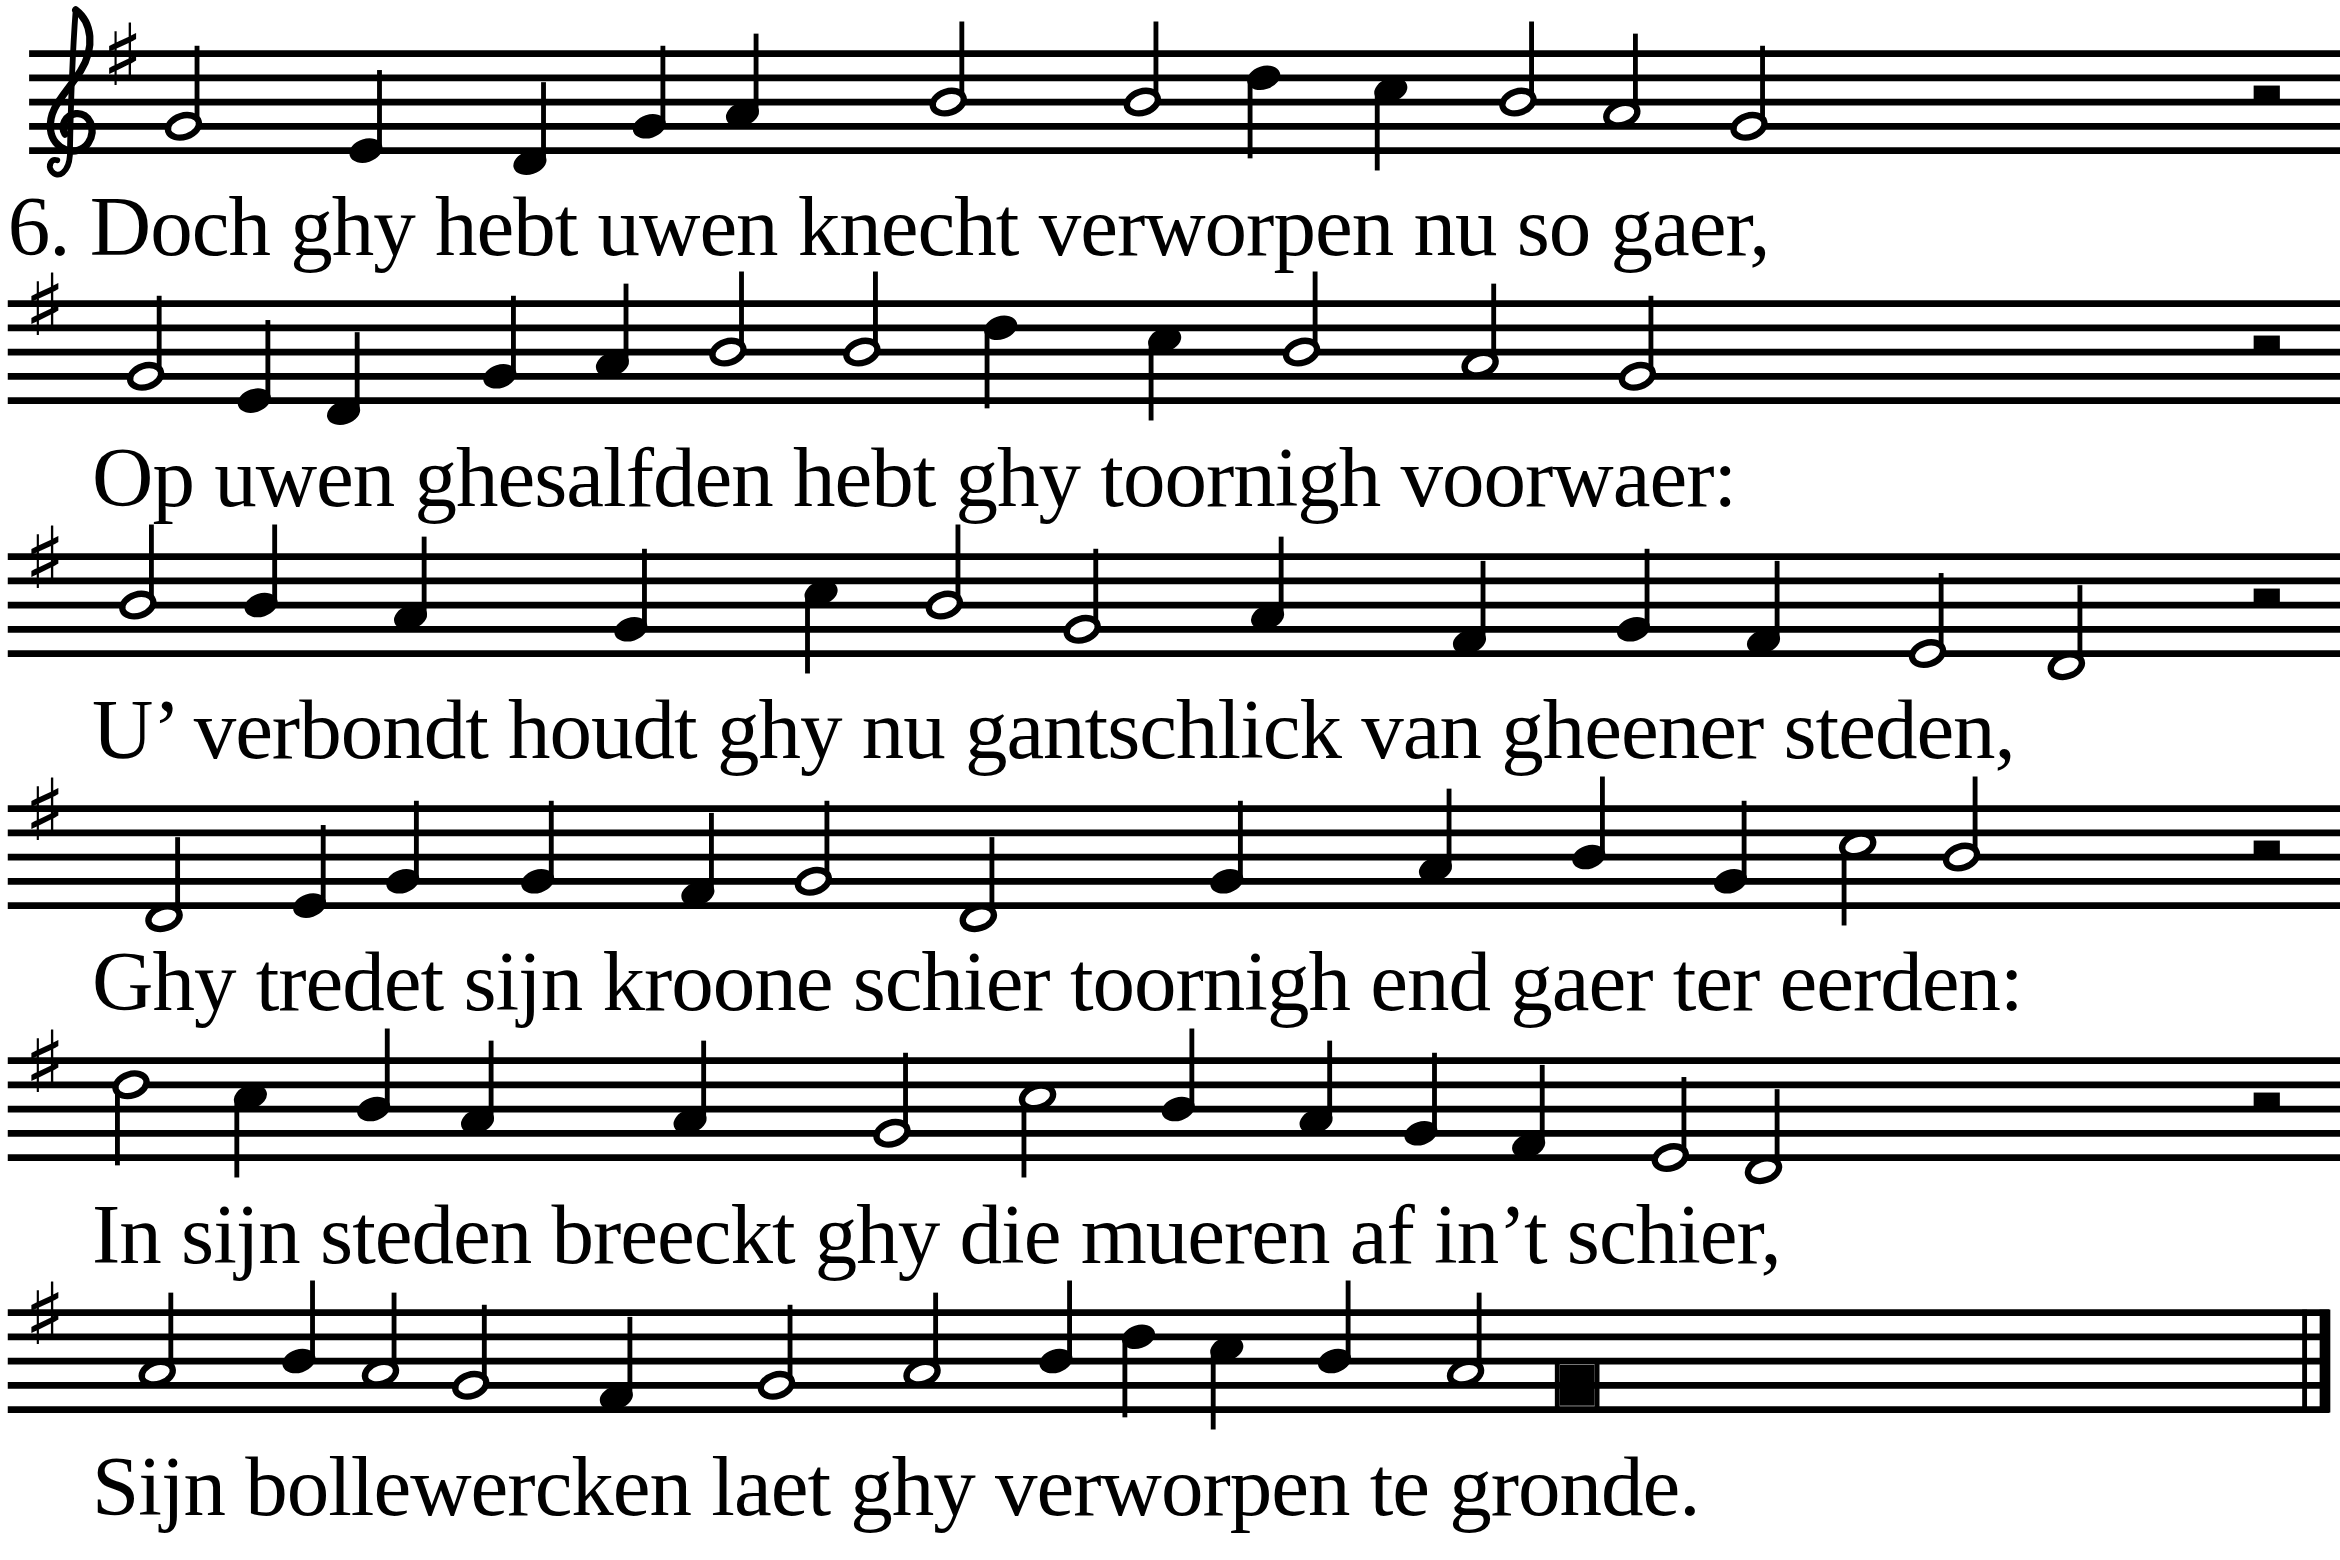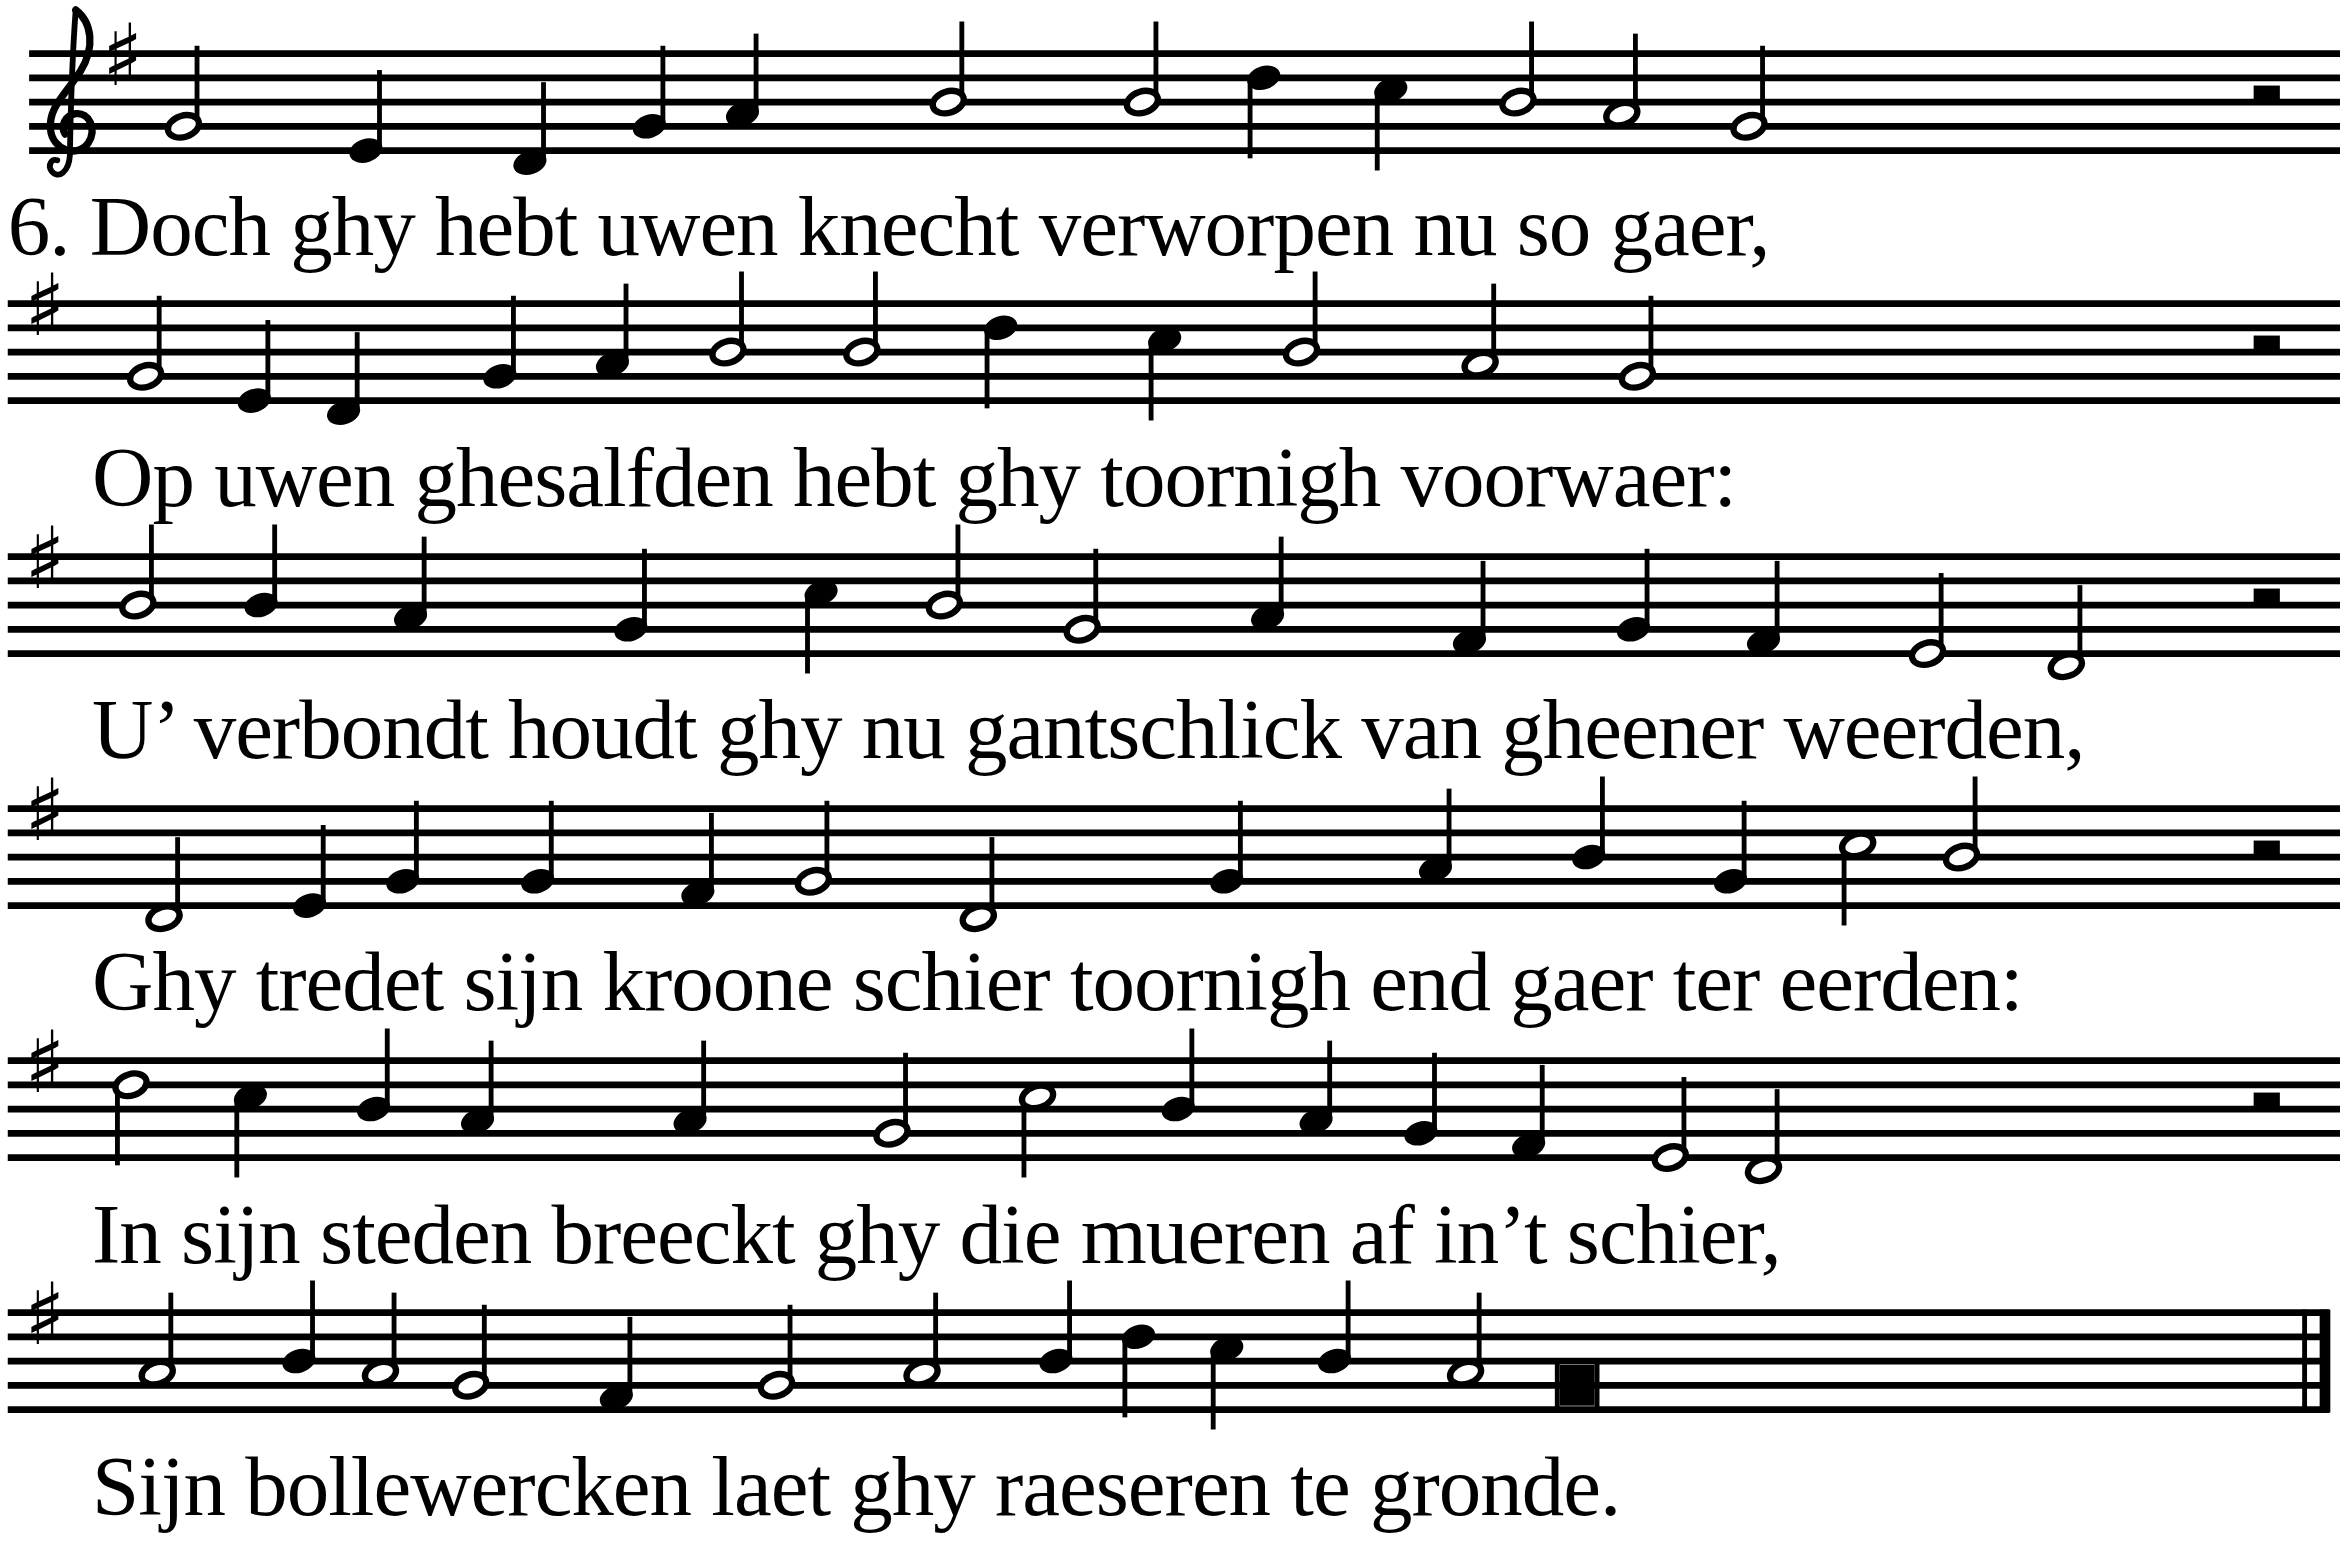--- a/index.html
+++ b/index.html
@@ -374,18 +374,18 @@
           <rect x="1607" y="144" width="36" height="42" fill="#000000"></rect>
           <rect x="1602" y="140" width="5" height="50" fill="#000000"></rect>
           <rect x="1643" y="140" width="5" height="50" fill="#000000"></rect>
         </g>
         <rect x="2372" y="87" width="5" height="106" fill="#000000"></rect>
         <rect x="2390" y="87" width="11" height="106" fill="#000000"></rect>
       </svg>
     </div>
   <div class="lyric" style="left: 7.8px; top: 184px;">6. Doch ghy hebt uwen knecht verworpen nu so gaer,</div>
   <div class="lyric" style="left: 92px; top: 435px;">Op uwen ghesalfden hebt ghy toornigh voorwaer:</div>
-  <div class="lyric" style="left: 92px; top: 687px;">U’ verbondt houdt ghy nu gantschlick van gheener weerden,</div>
+  <div class="lyric" style="left: 92px; top: 687px;">U’ verbondt houdt ghy nu gantschlick van gheener steden,</div>
   <div class="lyric" style="left: 92px; top: 939px;">Ghy tredet sijn kroone schier toornigh end gaer ter eerden:</div>
   <div class="lyric" style="left: 92px; top: 1192px;">In sijn steden breeckt ghy die mueren af in’t schier,</div>
-  <div class="lyric" style="left: 92px; top: 1444px;">Sijn bollewercken laet ghy raeseren te gronde.</div>
+  <div class="lyric" style="left: 92px; top: 1444px;">Sijn bollewercken laet ghy verworpen te gronde.</div>
 </div>
 
 
 </body></html>

